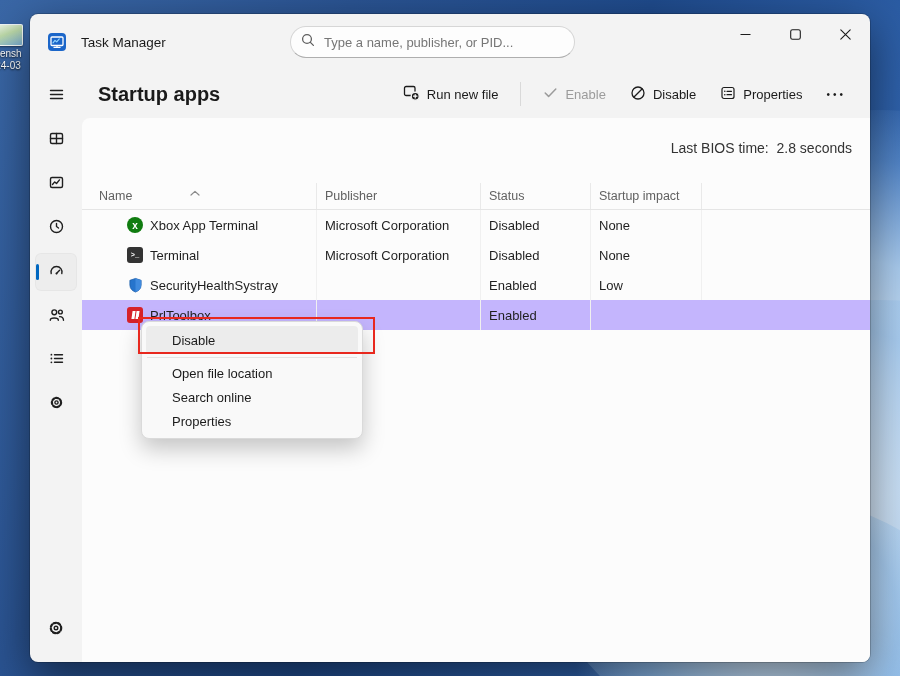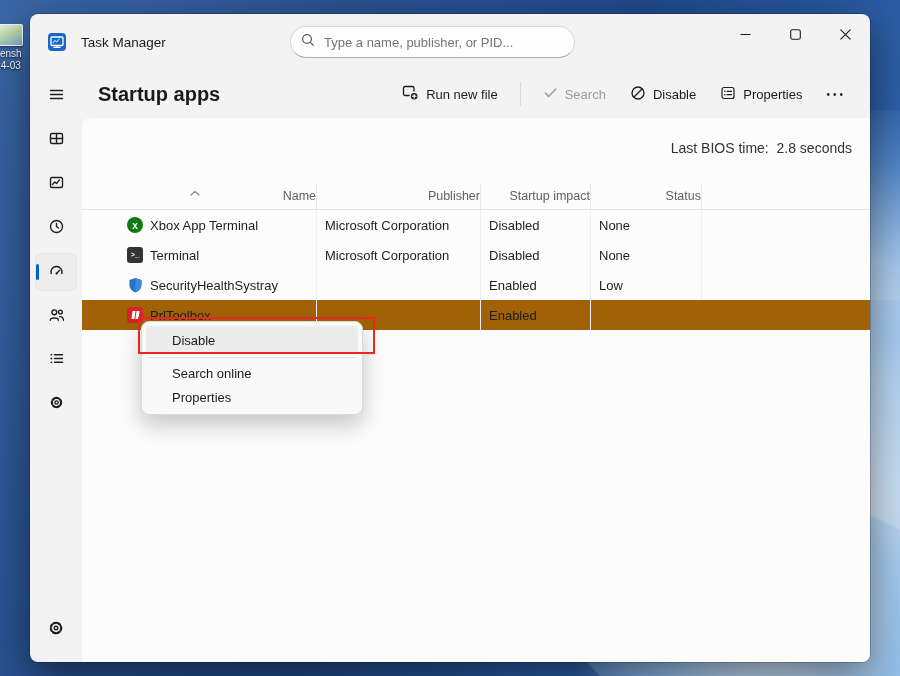--- a/index.html
+++ b/index.html
@@ -68,31 +68,31 @@
   .tb-divider { width: 1px; height: 24px; background: #d9d9d9; margin: 0 8px; }
   .more-dots { font-size: 10px; letter-spacing: 3px; color: #1b1b1b; }
 
   .pane { flex: 1; background: #fcfcfc; border-top-left-radius: 8px; display: flex; flex-direction: column; min-height: 0; }
   .bios-row { height: 44px; display: flex; align-items: flex-end; justify-content: flex-end;
     padding: 0 18px 6px 0; font-size: 14px; color: #343434; white-space: pre; }
 
   .grid-row { display: grid; grid-template-columns: 235px 164px 110px 111px 1fr; }
   .thead { height: 27px; margin-top: 21px; border-bottom: 1px solid #e5e5e5; }
   .th { display: flex; align-items: center; font-size: 12.5px; color: #616161;
-    border-right: 1px solid #e9e9e9; padding-left: 8px; position: relative; justify-content: flex-end; }
+    border-right: 1px solid #e9e9e9; padding-left: 8px; position: relative; }
   .th:first-child { padding-left: 17px; }
   .th:last-child { border-right: none; }
   .sort-caret { position: absolute; left: 108px; top: 2px; }
 
   .row { height: 30px; }
   .row .cell { display: flex; align-items: center; font-size: 13px; color: #1f1f1f;
     border-right: 1px solid #f0f0f0; padding-left: 8px; overflow: hidden; white-space: nowrap; }
   .row .cell:last-child { border-right: none; }
   .row .name-cell { padding-left: 45px; gap: 7px; }
-  .row.selected { background: #a16207; }
+  .row.selected { background: #c4b5fd; }
 
   .row-icon { width: 16px; height: 16px; flex: none; display: flex; align-items: center; justify-content: center; }
   .icon-xbox { background: #107c10; border-radius: 50%; color: #fff; font-size: 10px; font-weight: bold; }
   .icon-terminal { background: #333; border-radius: 3px; color: #fff; font-size: 7px; font-weight: bold;
     font-family: "Liberation Mono", "DejaVu Sans Mono", monospace; }
   .icon-prl { background: #d6222a; border-radius: 3px; position: relative; }
   .icon-prl i { position: absolute; top: 4px; width: 2.5px; height: 8px; background: #fff; transform: skewX(-8deg); }
   .icon-prl i:first-child { left: 4.5px; } .icon-prl i:last-child { left: 9px; }
 
   
@@ -247,21 +247,21 @@
                 <path d="M12.2 10.5v3.4M10.5 12.2h3.4" stroke="#fff" stroke-width="1.2"></path>
               </svg></span>
             <span>Run new file</span>
           </button>
           <div class="tb-divider"></div>
           <button class="tb-btn disabled">
             <span>
               <svg width="15" height="15" viewBox="0 0 15 15" fill="none" stroke="#9b9b9b" stroke-width="1.5" stroke-linecap="round" stroke-linejoin="round">
                 <path d="M2.2 8l3.4 3.4L12.8 4"></path>
                 </svg></span>
-            <span>Search</span>
+            <span>Enable</span>
           </button>
           <button class="tb-btn">
             <span>
               <svg width="16" height="16" viewBox="0 0 16 16" fill="none" stroke="#1b1b1b" stroke-width="1.3" stroke-linecap="round">
                 <circle cx="8" cy="8" r="6"></circle>
                   <path d="M12 4L4 12"></path>
                 </svg></span>
             <span>Disable</span>
           </button>
           <button class="tb-btn">
@@ -288,24 +288,24 @@
             <span>Name</span>
             <span class="sort-caret">
               <svg width="10" height="6" viewBox="0 0 10 6" fill="none" stroke="#8a8a8a" stroke-width="1.2" stroke-linecap="round" stroke-linejoin="round">
                   <path d="M1 5l4-3.6L9 5"></path>
                 </svg></span>
           </div>
           <div class="th">
               <span>Publisher</span>
             </div>
           <div class="th">
-              <span>Startup impact</span>
+              <span>Status</span>
             </div>
           <div class="th">
-              <span>Status</span>
+              <span>Startup impact</span>
             </div>
           <div class="th"></div>
         </div>
 
         <div class="grid-row row">
           <div class="cell name-cell">
             <span class="row-icon icon-xbox">x</span>
             <span>Xbox App Terminal</span>
           </div>
           <div class="cell">Microsoft Corporation</div>
@@ -353,18 +353,19 @@
           <div class="cell">Enabled</div>
           <div class="cell"></div>
         </div>
       </div>
     </div>
   </div>
 
   <div class="context-menu">
     <div class="menu-item highlight">Disable</div>
     <div class="menu-sep"></div>
+    <div class="menu-item">Open file location</div>
     <div class="menu-item">Search online</div>
     <div class="menu-item">Properties</div>
   </div>
 
   <div class="annotation"></div>
 </div>
 
 </body></html>

